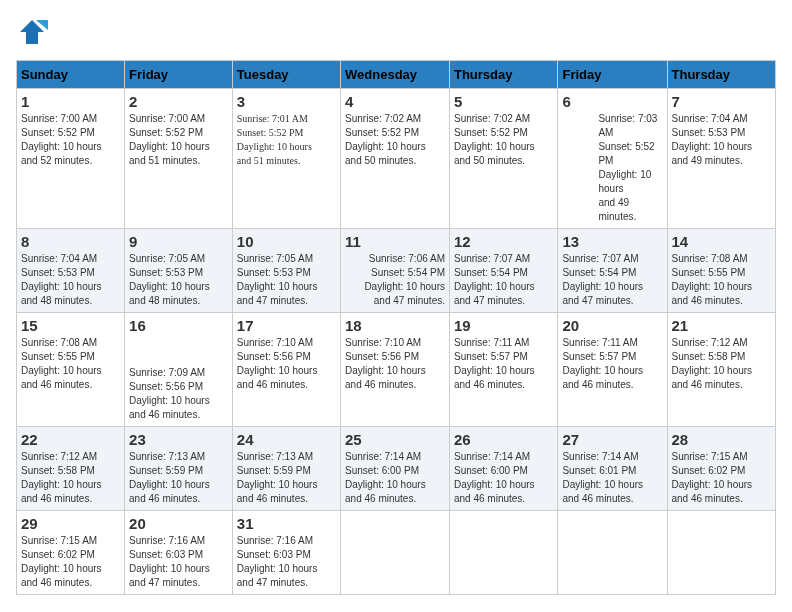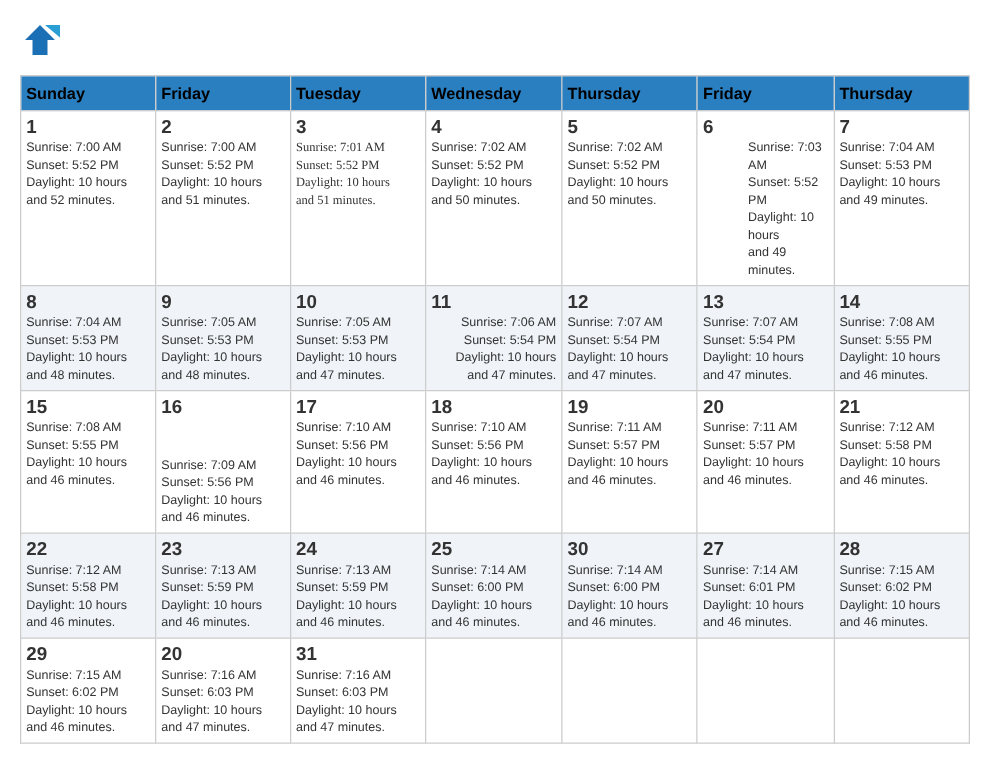--- a/index.html
+++ b/index.html
@@ -302,21 +302,21 @@
 and 46 minutes.</div>
         </td>
         <td>
           <span class="day-num">25</span>
           <div class="day-info" style="white-space: pre-line;">Sunrise: 7:14 AM
 Sunset: 6:00 PM
 Daylight: 10 hours
 and 46 minutes.</div>
         </td>
         <td>
-          <span class="day-num">30</span>
+          <span class="day-num">26</span>
           <div class="day-info" style="white-space: pre-line;">Sunrise: 7:14 AM
 Sunset: 6:00 PM
 Daylight: 10 hours
 and 46 minutes.</div>
         </td>
         <td>
           <span class="day-num">27</span>
           <div class="day-info" style="white-space: pre-line;">Sunrise: 7:14 AM
 Sunset: 6:01 PM
 Daylight: 10 hours

